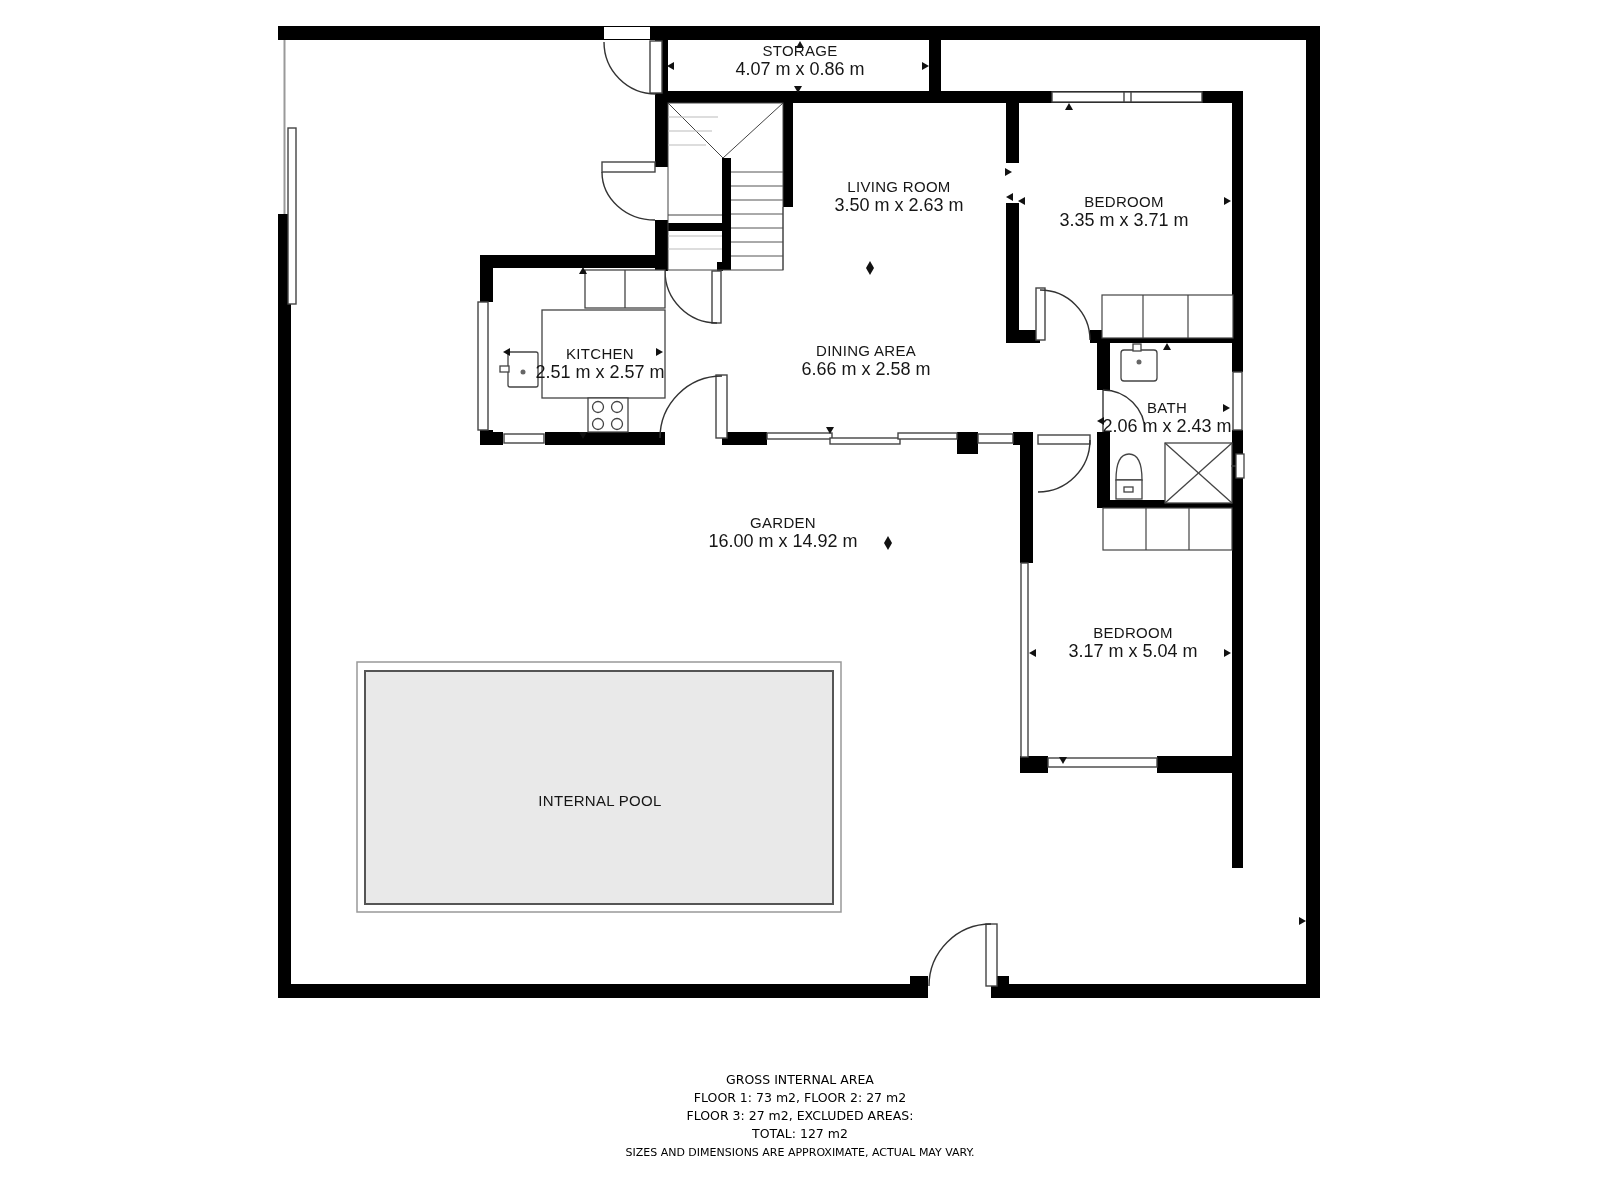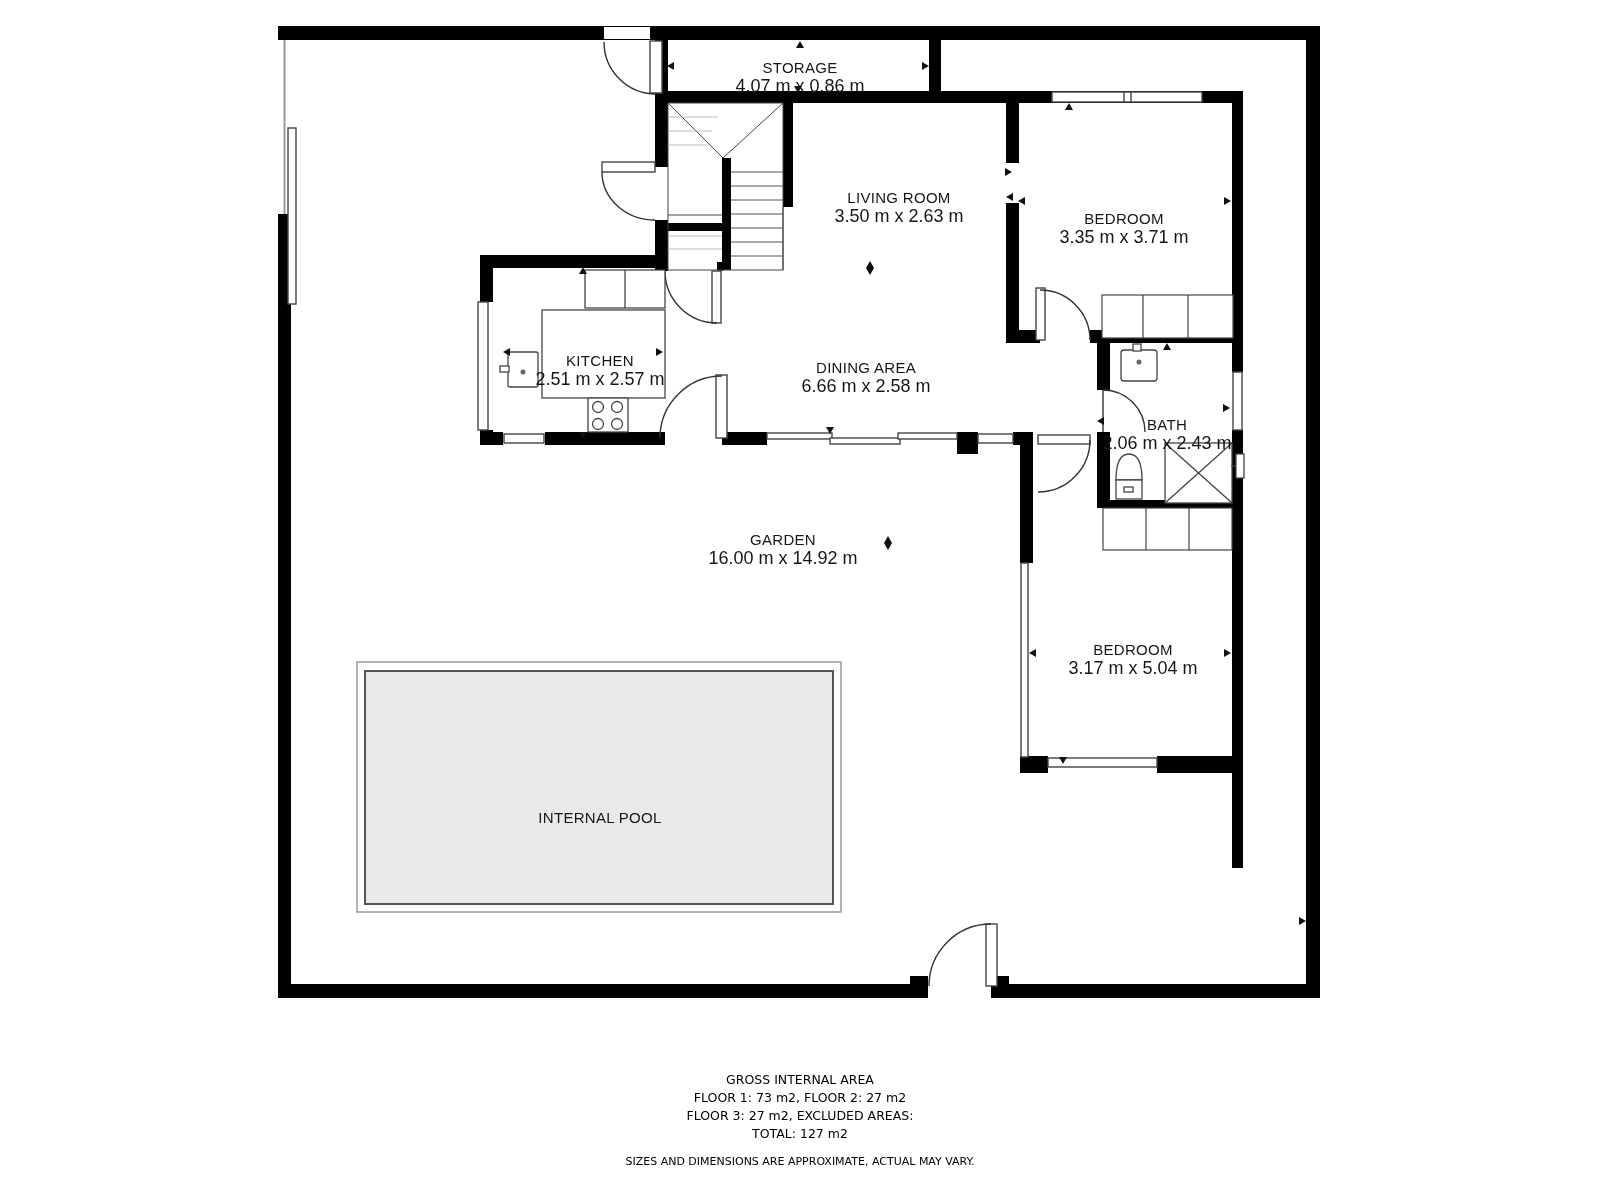--- a/index.html
+++ b/index.html
@@ -1,26 +1,26 @@
 <!DOCTYPE html>
 <html><head>
 <meta charset="utf-8">
 <style>
   html,body{margin:0;padding:0;background:#fff;}
   .canvas{position:relative;width:1600px;height:1200px;background:#fff;overflow:hidden;
           font-family:"Liberation Sans",sans-serif;}
   .plan-svg{position:absolute;left:0;top:0;}
   .room-label{position:absolute;transform:translate(-50%,-50%);text-align:center;
-              color:#161616;white-space:nowrap;line-height:19px;margin-top:17px;}
+              color:#161616;white-space:nowrap;line-height:19px;}
   .room-label .rn{font-size:15px;letter-spacing:.3px;}
   .room-label .rd{font-size:18px;}
   .footer{position:absolute;left:0;top:1071px;width:1600px;text-align:center;
           font-family:"DejaVu Sans",sans-serif;color:#000;}
   .footer .fl{font-size:12.5px;line-height:18px;}
-  .footer .fl.small{font-size:11px;line-height:17px;margin-top:10px;}
+  .footer .fl.small{font-size:11px;line-height:17px;margin-top:1px;}
 </style>
 </head>
 <body>
 
 <div class="canvas">
 
 <svg class="plan-svg" width="1600" height="1200" viewBox="0 0 1600 1200">
 
   <g fill="#000000">
     <rect x="278" y="26" width="1042" height="14"></rect>
@@ -190,29 +190,29 @@
     <polygon points="1231,653 1224,649 1224,657"></polygon>
     <polygon points="1063,764 1059,757 1067,757"></polygon>
     <polygon points="1306,921 1299,917 1299,925"></polygon>
   </g>
 </svg>
 
 <div class="room-label" style="left:800px;top:60px">
   <div class="rn">STORAGE</div>
   <div class="rd">4.07 m x 0.86 m</div>
 </div>
-<div class="room-label" style="left:899px;top:190px">
+<div class="room-label" style="left:899px;top:196px">
   <div class="rn">LIVING ROOM</div>
   <div class="rd">3.50 m x 2.63 m</div>
 </div>
 <div class="room-label" style="left:1124px;top:211px">
   <div class="rn">BEDROOM</div>
   <div class="rd">3.35 m x 3.71 m</div>
 </div>
-<div class="room-label" style="left:600px;top:353px">
+<div class="room-label" style="left:600px;top:363px">
   <div class="rn">KITCHEN</div>
   <div class="rd">2.51 m x 2.57 m</div>
 </div>
 <div class="room-label" style="left:866px;top:360px">
   <div class="rn">DINING AREA</div>
   <div class="rd">6.66 m x 2.58 m</div>
 </div>
 <div class="room-label" style="left:1167px;top:417px">
   <div class="rn">BATH</div>
   <div class="rd">2.06 m x 2.43 m</div>

